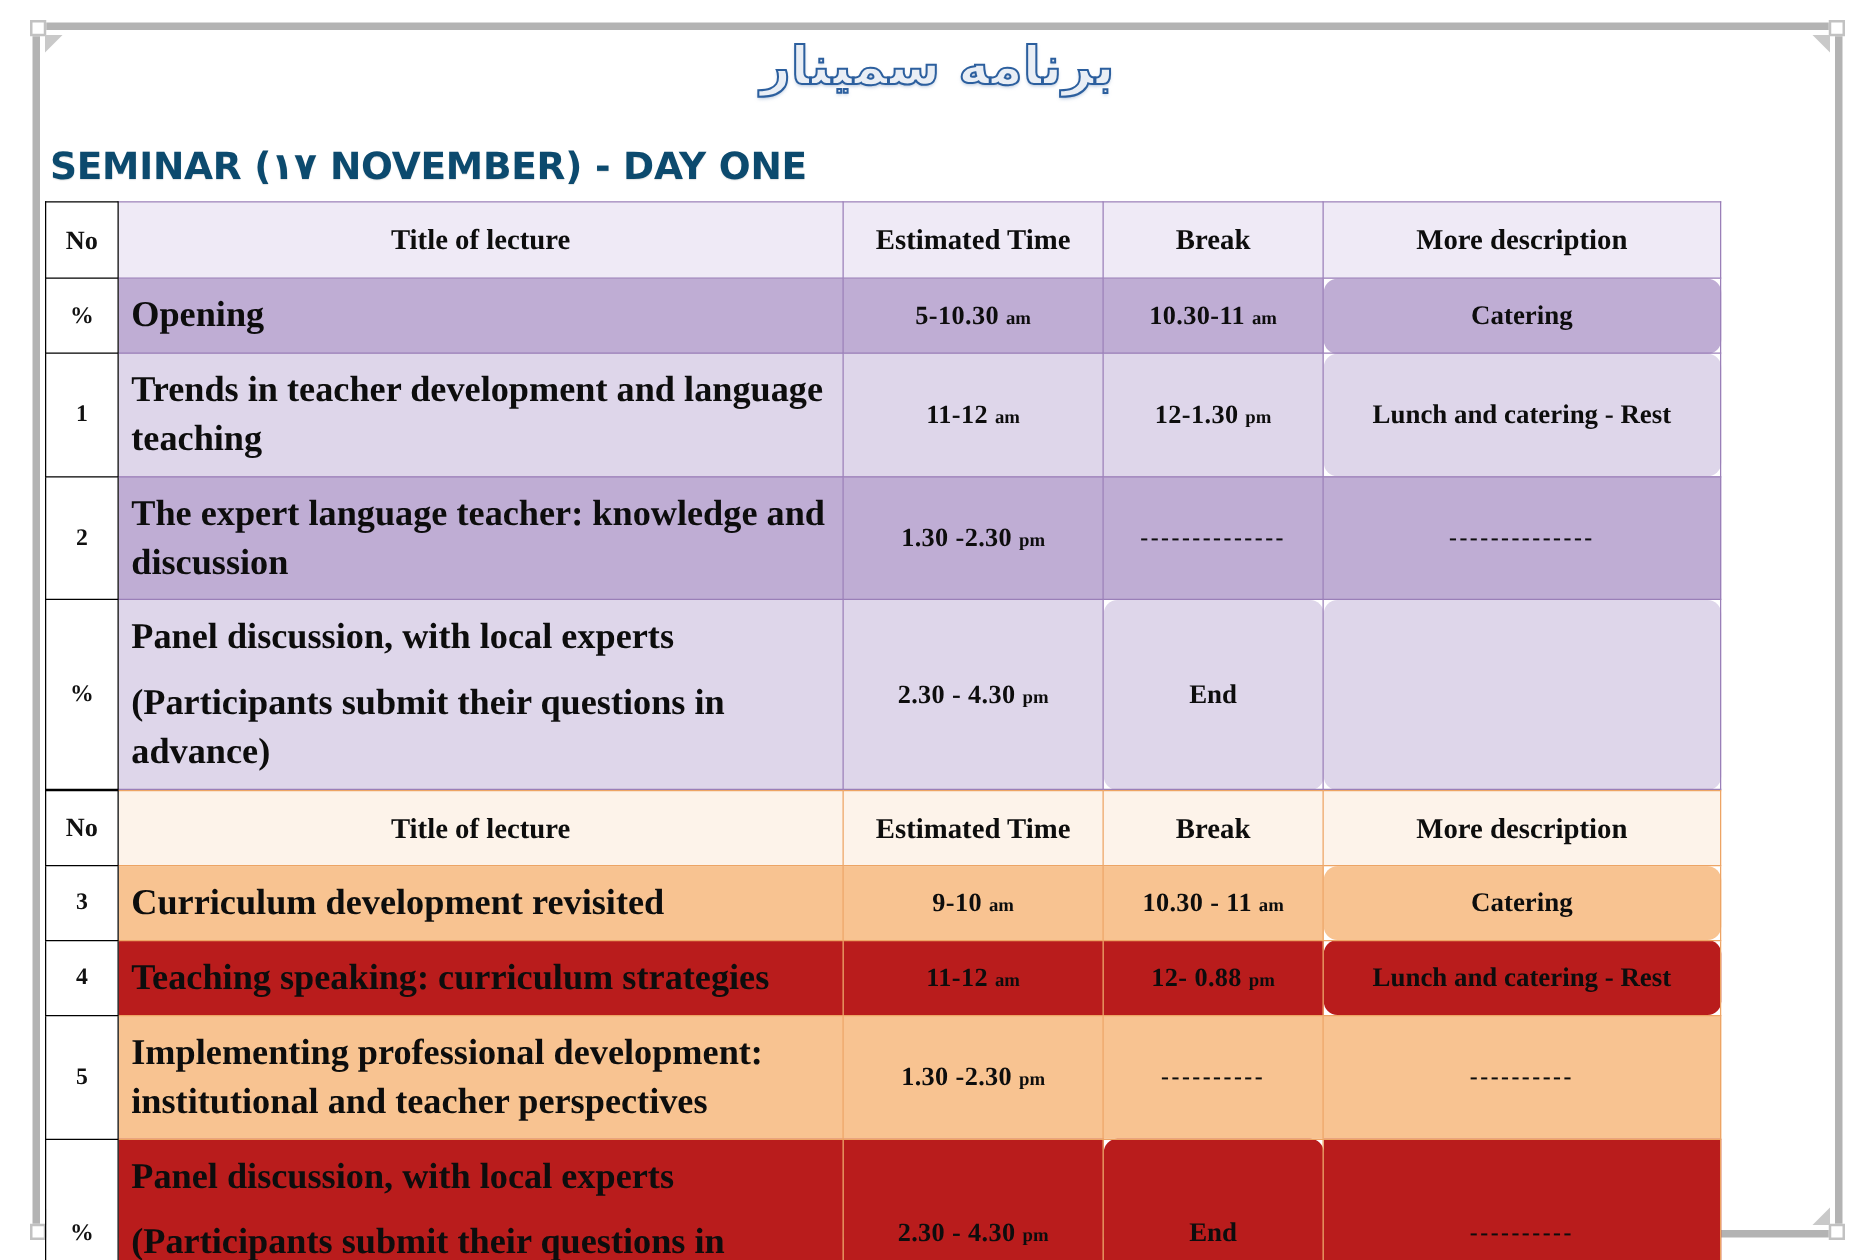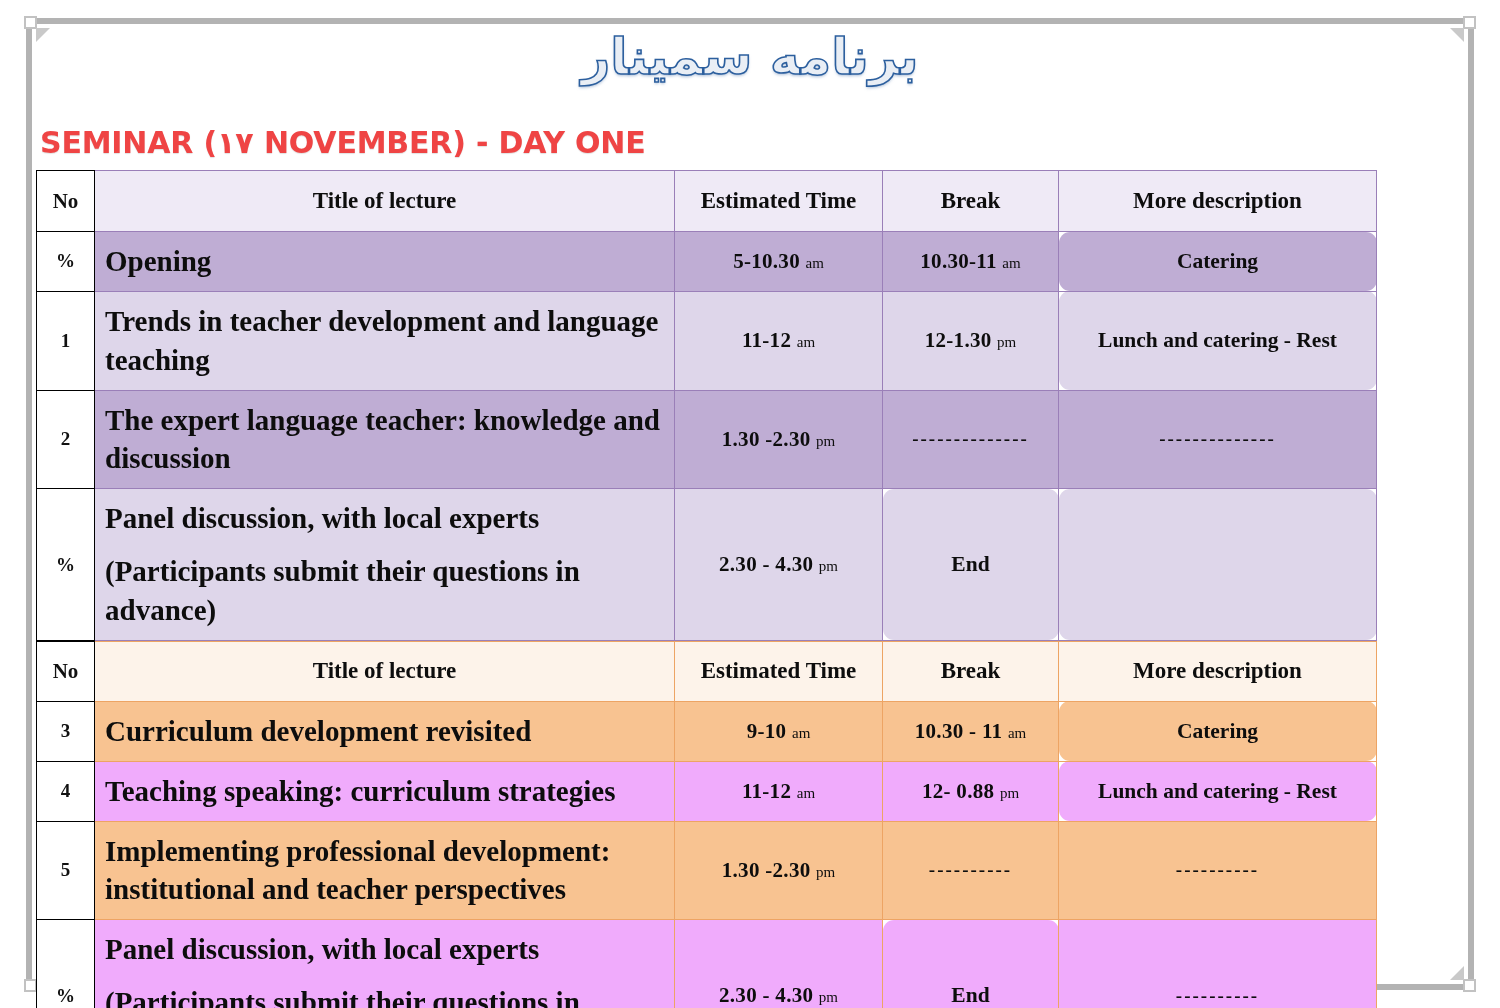--- a/index.html
+++ b/index.html
@@ -59,21 +59,21 @@
   .content {
     position: absolute;
     left: 36px;
     top: 24px;
     width: 1428px;
   }
 
   .doc-title {
     text-align: center;
     font-family: "DejaVu Sans", sans-serif;
-    font-size: 50px;
+    font-size: 42px;
     line-height: 1.1;
     font-weight: 700;
     direction: rtl;
     color: #e9eef5;
     margin: 6px 0 0 0;
     letter-spacing: 2px;
     -webkit-text-stroke: 1.6px #2c5f9e;
     text-shadow: 0 2px 3px rgba(120,150,190,.55);
   }
 
@@ -89,21 +89,21 @@
   }
 
   .day-heading {
     font-family: "DejaVu Sans", sans-serif;
     font-weight: 700;
     font-size: 30px;
     letter-spacing: -0.2px;
     margin: 40px 0 10px 4px;
     text-shadow: 0 1px 1px rgba(0,0,0,.12);
   }
-  .day-heading.purple { color: #ef4444; text-transform: uppercase; }
+  .day-heading.purple { color: #0c4a6e; text-transform: uppercase; }
   .day-heading.orange { color: #e07b16; }
 
   table.sched {
     border-collapse: collapse;
     width: 1340px;
     table-layout: fixed;
     margin-left: 0;
   }
   table.sched col.c-no    { width: 58px;  }
   table.sched col.c-title { width: 580px; }
@@ -146,39 +146,39 @@
   .t-orange .head-cell {
     background: #fdf3ea;
     border: 1px solid #eda464;
     font-weight: 700;
     font-size: 23px;
     text-align: center;
     color: #0d0d0d;
     height: 58px;
   }
   .t-orange .row-dark .cell { background: #f8c391; }
-  .t-orange .row-light .cell { background: #f0abfc; }
+  .t-orange .row-light .cell { background: #b91c1c; }
 
   .cell { font-size: 21px; color: #0d0d0d; }
 
   .c-lecture {
     font-weight: 700;
     font-size: 29px;
     padding: 10px 0 10px 10px !important;
     line-height: 1.34;
     text-align: left;
   }
   .c-lecture .ln2 { display: block; margin-top: 14px; }
 
   .c-center {
     text-align: center;
     font-weight: 700;
     letter-spacing: .3px;
   }
-  .c-center .ampm { font-size: 15px; font-weight: 400; letter-spacing: 0; }
+  .c-center .ampm { font-size: 15px; font-weight: 700; letter-spacing: 0; }
   .c-dash { text-align: center; font-weight: 700; letter-spacing: 2px; font-size: 19px; }
   .c-desc { text-align: center; font-weight: 700; font-size: 21.5px; border-radius: 11px; }
 
   .r-h1 { height: 60px; }
   .r-h2 { height: 51px; }
   .r-h3 { height: 76px; }
   .r-h4 { height: 90px; }
 </style>
 </head>
 <body>

